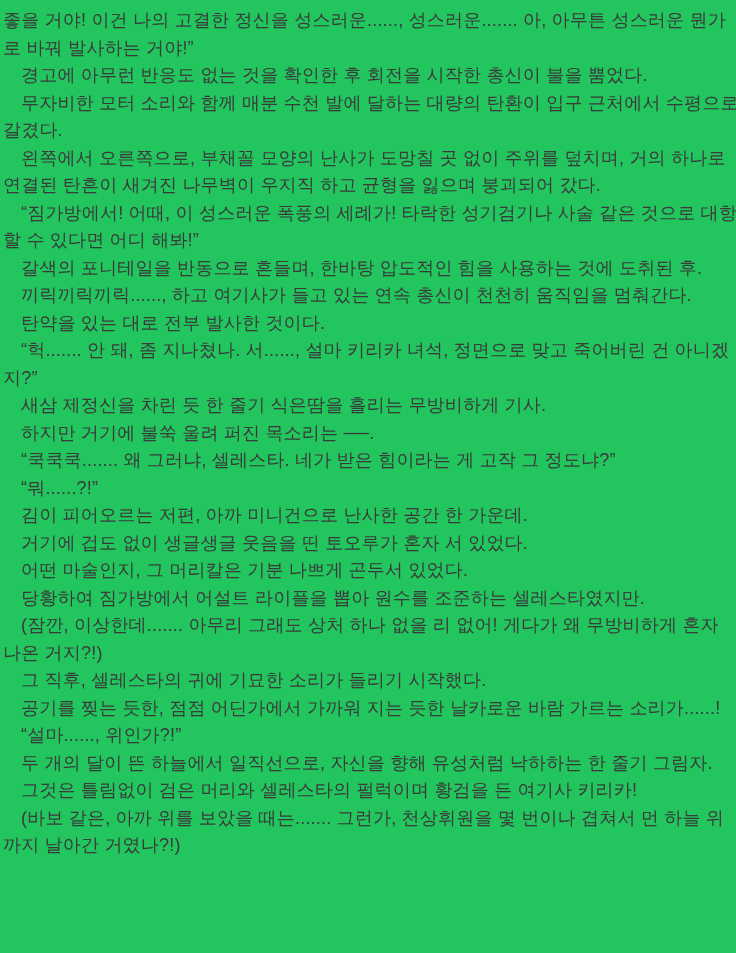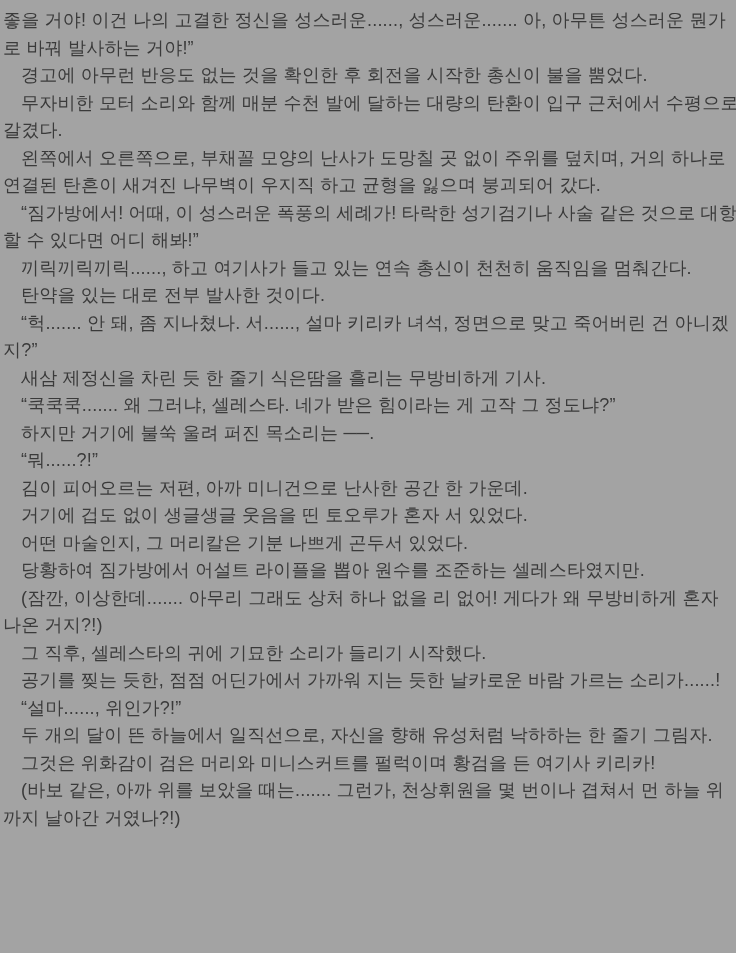--- a/index.html
+++ b/index.html
@@ -10,21 +10,21 @@
     width: 736px;
     height: 953px;
     background: #ffffff;
     overflow: hidden;
   }
   .page {
     box-sizing: border-box;
     width: 736px;
     height: 953px;
     padding: 7px 0 0 3px;
-    background: #a3a3a3;
+    background: #22c55e;
   }
   .page-text {
     font-family: "Liberation Sans", "DejaVu Sans", sans-serif;
     font-size: 18px;
     line-height: 27.5px;
     color: #3a3a3a;
     letter-spacing: 0.2px;
   }
   .line {
     height: 27.5px;
@@ -42,35 +42,36 @@
   <div class="page-text" style="color: rgb(58, 58, 58);">
       <div class="line">좋을 거야! 이건 나의 고결한 정신을 성스러운......, 성스러운....... 아, 아무튼 성스러운 뭔가</div>
       <div class="line">로 바꿔 발사하는 거야!”</div>
       <div class="line indent">경고에 아무런 반응도 없는 것을 확인한 후 회전을 시작한 총신이 불을 뿜었다.</div>
       <div class="line indent">무자비한 모터 소리와 함께 매분 수천 발에 달하는 대량의 탄환이 입구 근처에서 수평으로</div>
       <div class="line">갈겼다.</div>
       <div class="line indent">왼쪽에서 오른쪽으로, 부채꼴 모양의 난사가 도망칠 곳 없이 주위를 덮치며, 거의 하나로</div>
       <div class="line">연결된 탄흔이 새겨진 나무벽이 우지직 하고 균형을 잃으며 붕괴되어 갔다.</div>
       <div class="line indent">“짐가방에서! 어때, 이 성스러운 폭풍의 세례가! 타락한 성기검기나 사술 같은 것으로 대항</div>
       <div class="line">할 수 있다면 어디 해봐!”</div>
+      <div class="line indent">갈색의 포니테일을 반동으로 흔들며, 한바탕 압도적인 힘을 사용하는 것에 도취된 후.</div>
       <div class="line indent">끼릭끼릭끼릭......, 하고 여기사가 들고 있는 연속 총신이 천천히 움직임을 멈춰간다.</div>
       <div class="line indent">탄약을 있는 대로 전부 발사한 것이다.</div>
       <div class="line indent">“헉....... 안 돼, 좀 지나쳤나. 서......, 설마 키리카 녀석, 정면으로 맞고 죽어버린 건 아니겠</div>
       <div class="line">지?”</div>
       <div class="line indent">새삼 제정신을 차린 듯 한 줄기 식은땀을 흘리는 무방비하게 기사.</div>
+      <div class="line indent">하지만 거기에 불쑥 울려 퍼진 목소리는 ──.</div>
       <div class="line indent">“쿡쿡쿡....... 왜 그러냐, 셀레스타. 네가 받은 힘이라는 게 고작 그 정도냐?”</div>
-      <div class="line indent">하지만 거기에 불쑥 울려 퍼진 목소리는 ──.</div>
       <div class="line indent">“뭐......?!”</div>
       <div class="line indent">김이 피어오르는 저편, 아까 미니건으로 난사한 공간 한 가운데.</div>
       <div class="line indent">거기에 겁도 없이 생글생글 웃음을 띤 토오루가 혼자 서 있었다.</div>
       <div class="line indent">어떤 마술인지, 그 머리칼은 기분 나쁘게 곤두서 있었다.</div>
       <div class="line indent">당황하여 짐가방에서 어설트 라이플을 뽑아 원수를 조준하는 셀레스타였지만.</div>
       <div class="line indent">(잠깐, 이상한데....... 아무리 그래도 상처 하나 없을 리 없어! 게다가 왜 무방비하게 혼자</div>
       <div class="line">나온 거지?!)</div>
       <div class="line indent">그 직후, 셀레스타의 귀에 기묘한 소리가 들리기 시작했다.</div>
       <div class="line indent">공기를 찢는 듯한, 점점 어딘가에서 가까워 지는 듯한 날카로운 바람 가르는 소리가......!</div>
       <div class="line indent">“설마......, 위인가?!”</div>
       <div class="line indent">두 개의 달이 뜬 하늘에서 일직선으로, 자신을 향해 유성처럼 낙하하는 한 줄기 그림자.</div>
-      <div class="line indent">그것은 위화감이 검은 머리와 미니스커트를 펄럭이며 황검을 든 여기사 키리카!</div>
+      <div class="line indent">그것은 틀림없이 검은 머리와 셀레스타의 펄럭이며 황검을 든 여기사 키리카!</div>
       <div class="line indent">(바보 같은, 아까 위를 보았을 때는....... 그런가, 천상휘원을 몇 번이나 겹쳐서 먼 하늘 위</div>
       <div class="line">까지 날아간 거였나?!)</div>
     </div>
 </div>
 
 </body></html>

